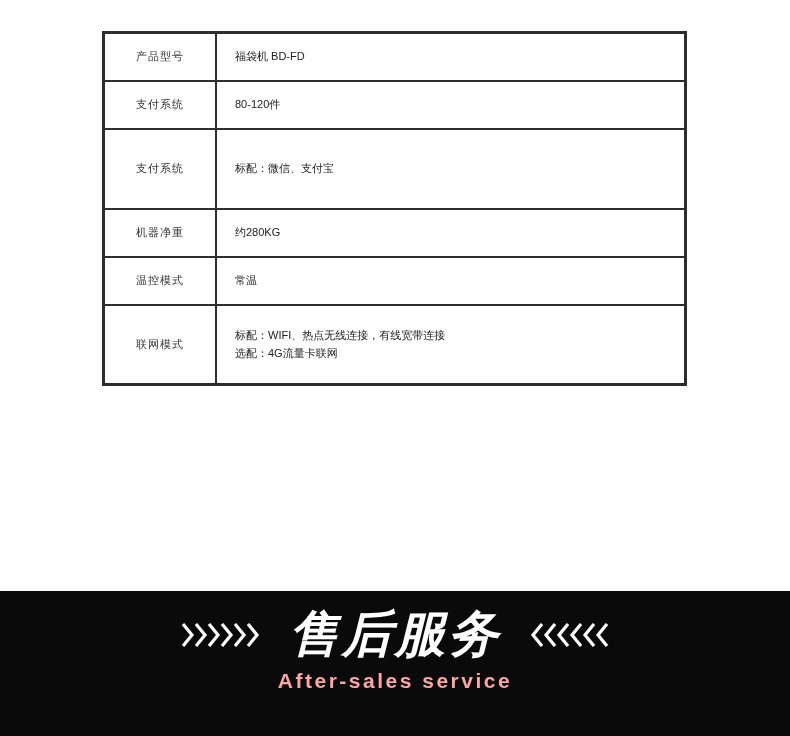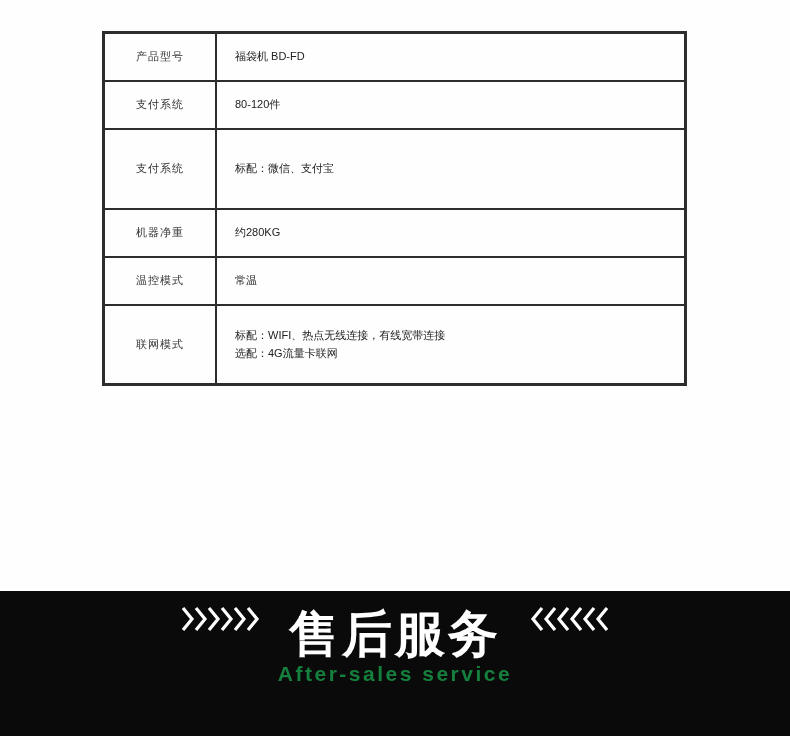--- a/index.html
+++ b/index.html
@@ -58,34 +58,37 @@
     height: 145px;
     background: #0a0a0a;
     display: flex;
     flex-direction: column;
     align-items: center;
     box-sizing: border-box;
     padding-top: 16px;
   }
   .banner-row {
     display: flex;
+    align-items: center;
     gap: 28px;
+    font-style: italic;
   }
   .banner-title {
     font-size: 50px;
     font-weight: 900;
     color: #ffffff;
     letter-spacing: 3px;
     line-height: 1.1;
     white-space: nowrap;
   }
   .banner-subtitle {
+    margin-top: 7px;
     font-size: 21px;
     font-weight: 700;
-    color: #15803d;
+    color: #fca5a5;
     letter-spacing: 2.5px;
     white-space: nowrap;
   }
   .chevrons {
     display: block;
   }
 </style>
 </head>
 <body>
 

